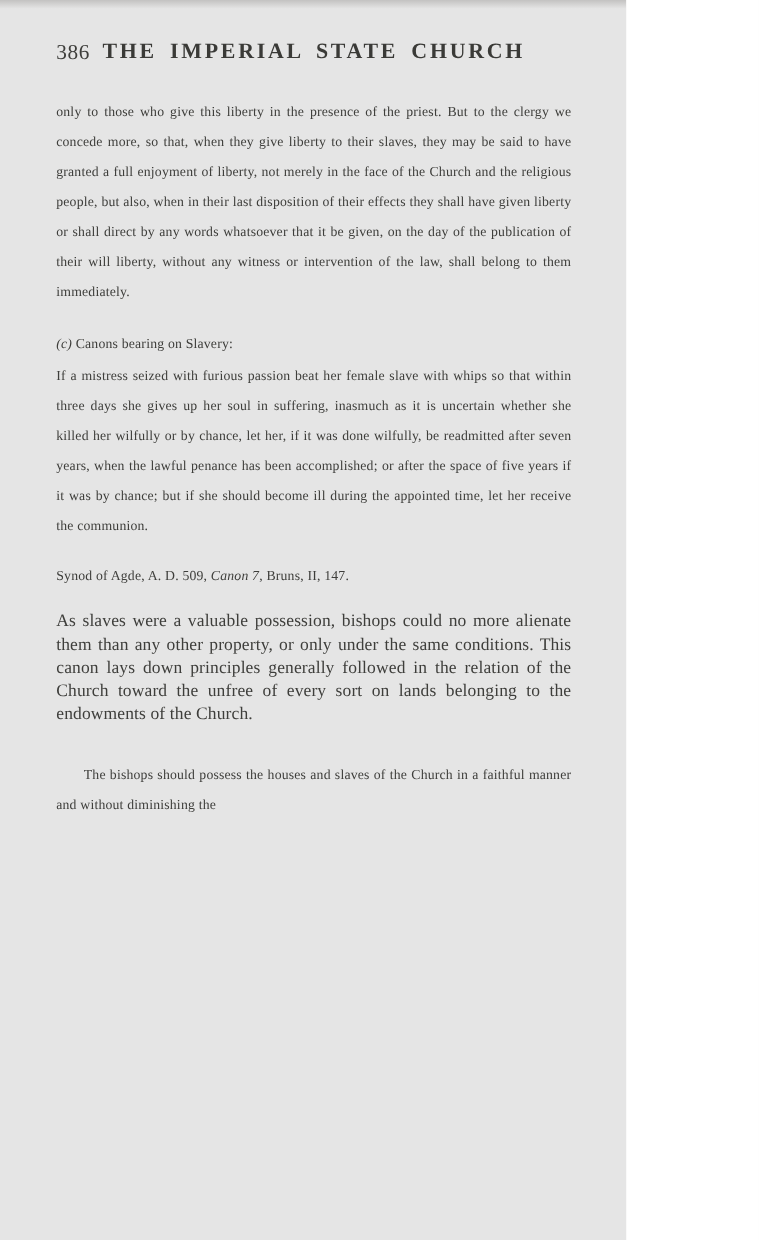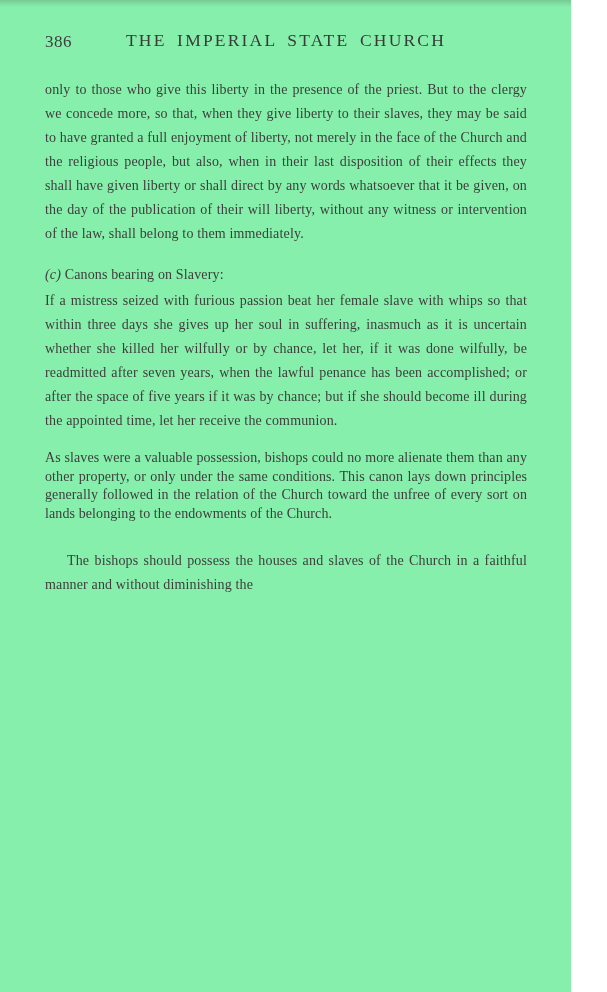--- a/index.html
+++ b/index.html
@@ -2,24 +2,24 @@
 <html><head>
 <meta charset="utf-8">
 <style>
   html, body {
     margin: 0;
     padding: 0;
     background: #ffffff;
   }
   .page {
     position: relative;
-    width: 571px;
+    width: 501px;
     height: 992px;
     box-sizing: border-box;
-    background: #86efac;
+    background: #e5e5e5;
     padding: 30px 44px 0 45px;
     font-family: "Liberation Serif", "DejaVu Serif", serif;
     color: #3e3e3b;
     overflow: hidden;
   }
   .page::before {
     
     content: "";
     position: absolute;
     left: 0; top: 0; right: 0;
@@ -36,30 +36,30 @@
     position: absolute;
     left: 0;
     top: 2px;
     font-size: 17px;
     letter-spacing: 0.5px;
   }
   .running-title {
     margin: 0;
     text-align: center;
     font-size: 17.5px;
-    font-weight: normal;
+    font-weight: bold;
     letter-spacing: 2.2px;
     word-spacing: 4px;
     color: #3a3a37;
   }
   .body-para,
   .citation,
   .section-heading {
     margin: 0 0 13px 0;
-    font-size: 14px;
+    font-size: 11px;
     line-height: 24px;
     letter-spacing: 0.15px;
   }
   .body-para {
     text-align: justify;
   }
   .section-heading {
     margin-top: 17px;
     margin-bottom: 2px;
   }
@@ -96,18 +96,19 @@
 
   <p class="body-para">only to those who give this liberty in the presence of the priest. But to the clergy we concede more, so that, when they give liberty to their slaves, they may be said to have granted a full enjoyment of liberty, not merely in the face of the Church and the religious people, but also, when in their last disposition of their effects they shall have given liberty or shall direct by any words whatsoever that it be given, on the day of the publication of their will liberty, without any witness or intervention of the law, shall belong to them immediately.</p>
 
   <p class="section-heading"><em class="it">(c)</em> <span>Canons bearing on Slavery:</span></p>
 
 
   <p class="body-para">If a mistress seized with furious passion beat her female slave with whips so that within three days she gives up her soul in suffering, inasmuch as it is uncertain whether she killed her wilfully or by chance, let her, if it was done wilfully, be readmitted after seven years, when the lawful penance has been accomplished; or after the space of five years if it was by chance; but if she should become ill during the appointed time, let her receive the communion.</p>
 
 
 
+  <p class="citation"><span>Synod of Agde, A. D. 509,</span> <em class="it">Canon 7,</em> <span>Bruns, II, 147.</span></p>
 
   <p class="small-note">As slaves were a valuable possession, bishops could no more alienate them than any other property, or only under the same conditions. This canon lays down principles generally followed in the relation of the Church toward the unfree of every sort on lands belonging to the endowments of the Church.</p>
 
   <p class="body-para indent closing">The bishops should possess the houses and slaves of the Church in a faithful manner and without diminishing the</p>
 
 </article>
 
 </body></html>

